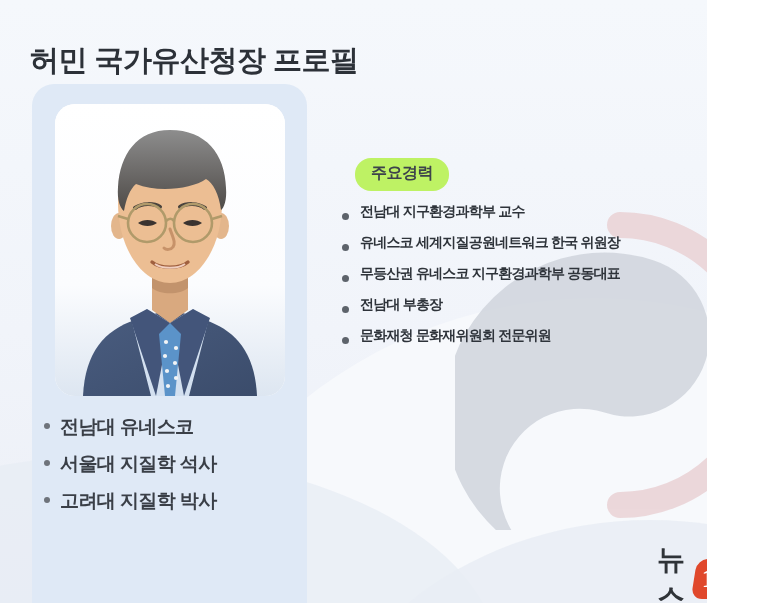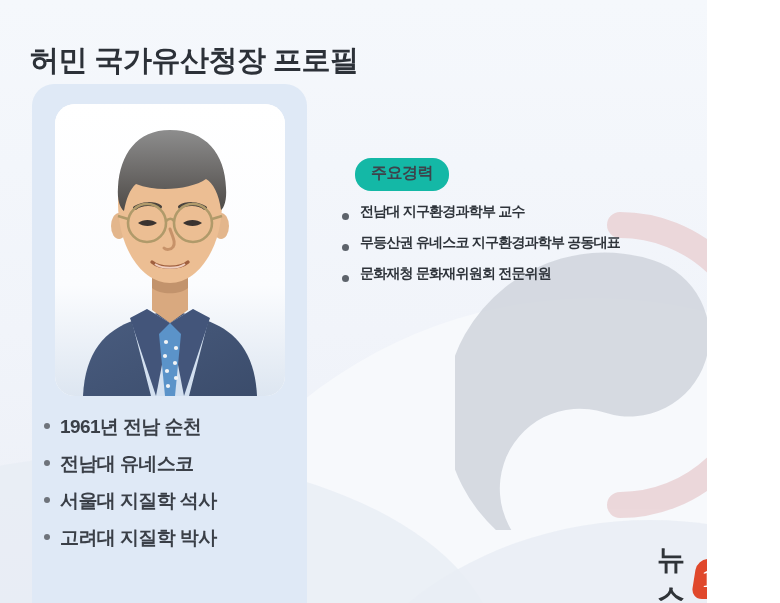--- a/index.html
+++ b/index.html
@@ -132,21 +132,21 @@
     border-radius: 50%;
     background: #6e737b;
   }
 
   .badge {
     position: absolute;
     left: 355px;
     top: 158px;
     padding: 5px 16px 7px;
     border-radius: 16px;
-    background: #14b8a6;
+    background: #bef264;
     font-size: 16px;
     font-weight: 600;
     letter-spacing: -0.5px;
     color: #3d434b;
   }
 
   .career-list {
     position: absolute;
     left: 338px;
     top: 203px;
@@ -297,31 +297,32 @@
       </g>
 
       <path d="M115 125c3 9 6 14 3 18-2 3-7 3-9 1" stroke="#c79269" stroke-width="3" fill="none" stroke-linecap="round"></path>
 
       <path d="M97 158c8 7 28 7 36 0" stroke="#a0603f" stroke-width="3.4" fill="none" stroke-linecap="round"></path>
       <path d="M100 160c7 5 23 5 30 0" stroke="#f0cfc0" stroke-width="2" fill="none"></path>
     </svg>
   </div>
 
   <ul class="edu-list">
-    <li>1961년 전남 순천</li>
     <li>전남대 유네스코</li>
     <li>서울대 지질학 석사</li>
     <li>고려대 지질학 박사</li>
   </ul>
 
   <div class="badge">주요경력</div>
 
   <ul class="career-list">
     <li>전남대 지구환경과학부 교수</li>
+    <li>유네스코 세계지질공원네트워크 한국 위원장</li>
     <li>무등산권 유네스코 지구환경과학부 공동대표</li>
+    <li>전남대 부총장</li>
     <li>문화재청 문화재위원회 전문위원</li>
   </ul>
 
   <div class="logo">
     <div class="logo-word">뉴스</div>
     <div class="logo-mark">
       <span>1</span>
     </div>
   </div>
 

